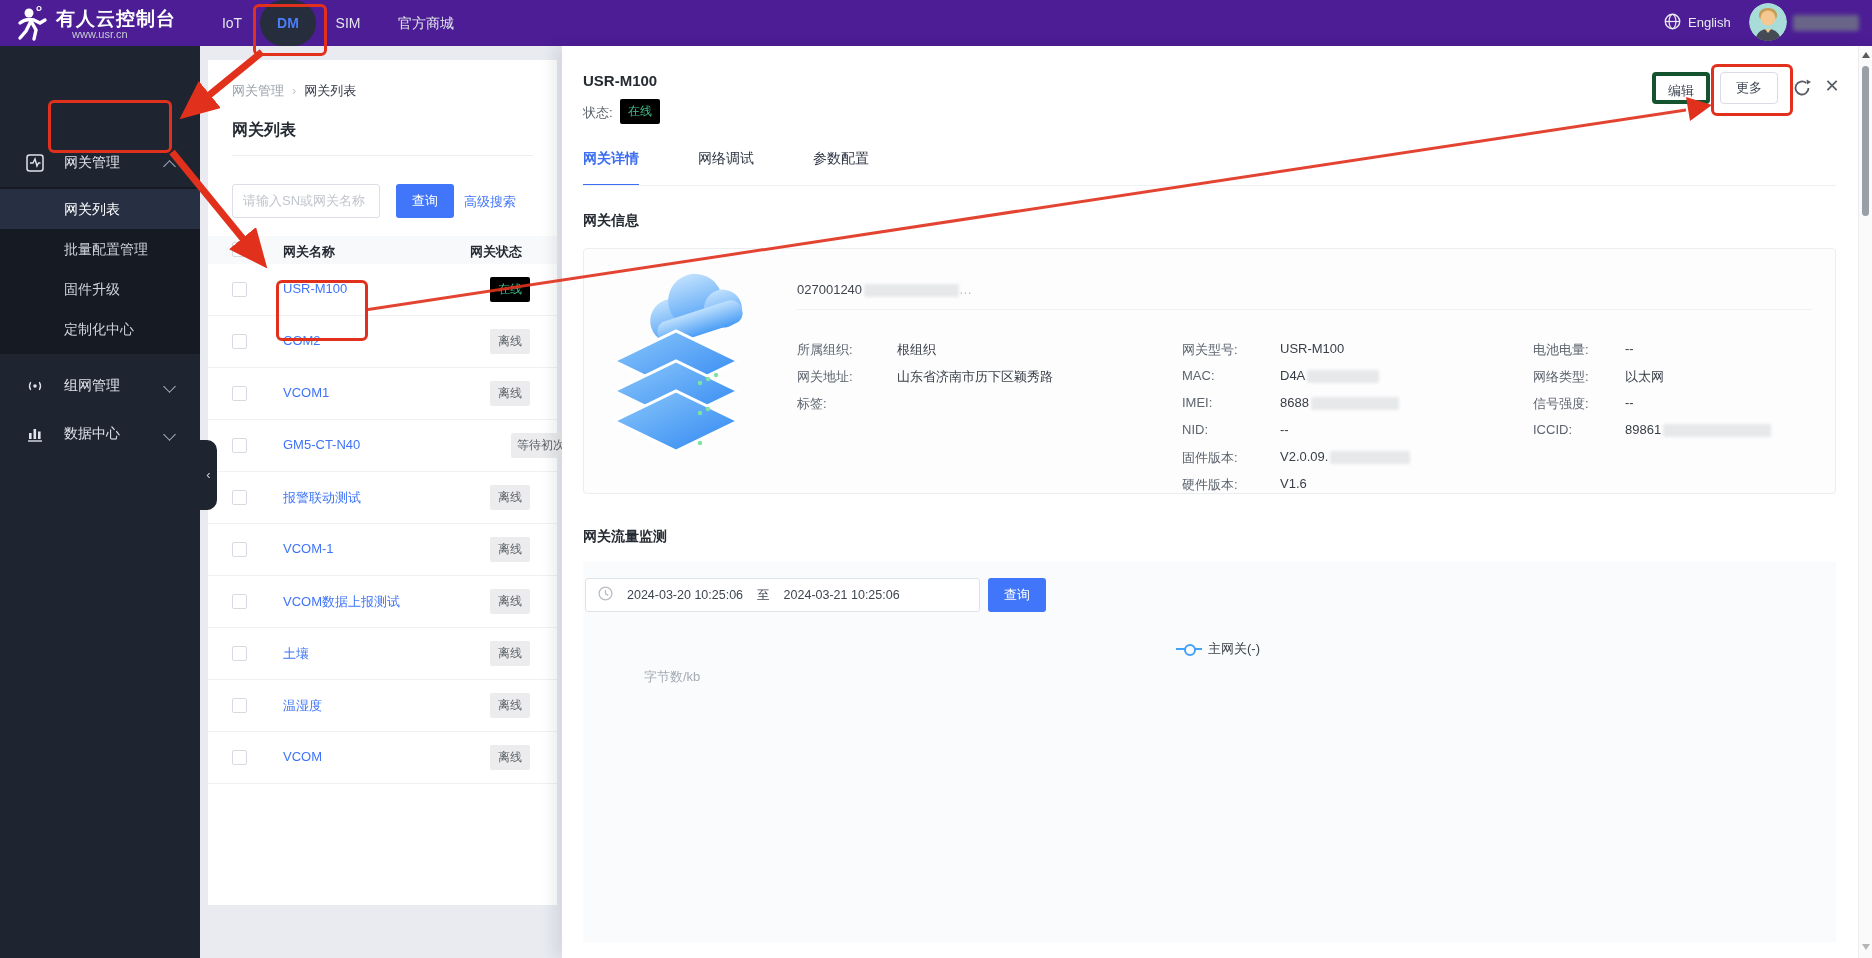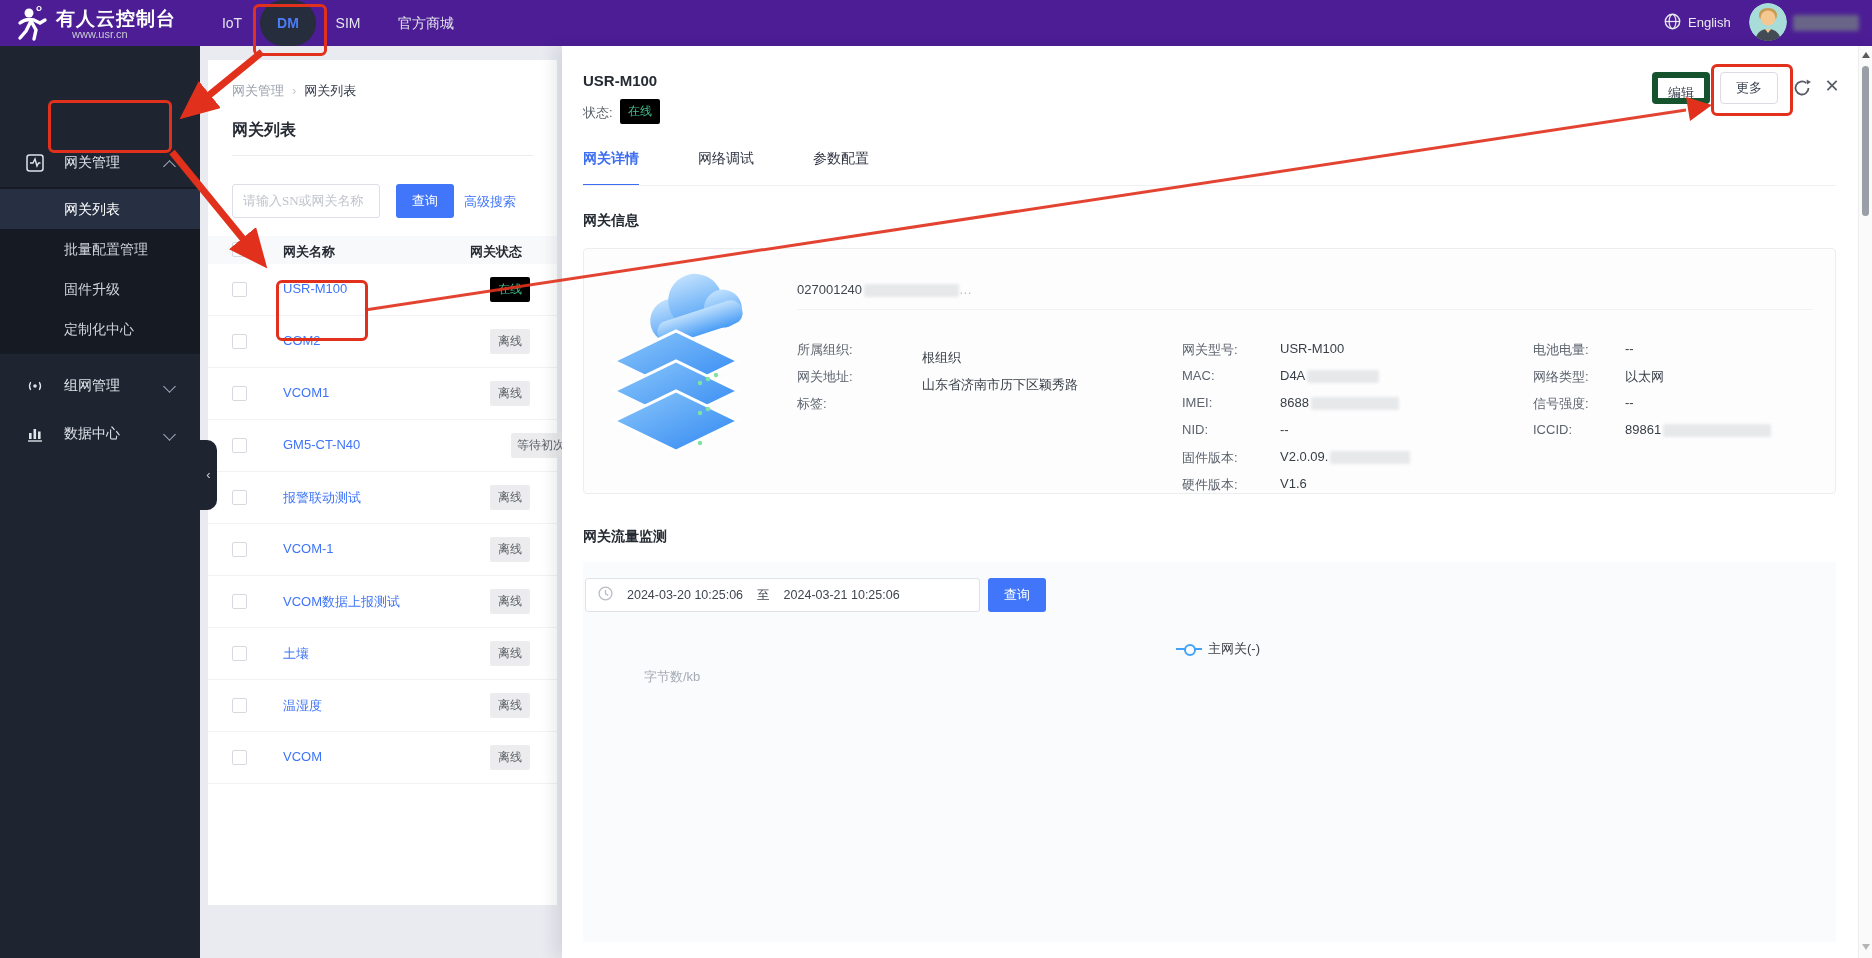--- a/index.html
+++ b/index.html
@@ -35,21 +35,21 @@
   .side-sub.active{background:#273043;color:#ffffff;}
   #collapse-handle{left:200px;top:440px;width:17px;height:70px;background:#1e2430;border-radius:0 10px 10px 0;z-index:6;color:#c7ccd4;font-size:13px;line-height:70px;text-align:center;cursor:pointer;}
 
   
   #list-card{left:208px;top:60px;width:349px;height:845px;background:#ffffff;z-index:3;}
   #breadcrumb{left:24px;top:22px;font-size:13px;color:#9aa1ad;}
   #breadcrumb .sep{margin:0 8px;color:#c4c8cf;}
   #breadcrumb .cur{color:#343b48;}
   #list-title{left:24px;top:60px;font-size:16px;font-weight:bold;color:#262b33;}
   #list-divider{left:24px;top:95px;width:301px;height:1px;background:#eceef2;}
-  #search-input{left:24px;top:124px;width:148px;height:34px;border:1px solid #dcdfe6;border-radius:3px;box-sizing:border-box;line-height:32px;padding-left:10px;color:#c0c4cc;font-size:13px;background:#fff;font-family:Liberation Serif, serif;}
+  #search-input{left:24px;top:124px;width:148px;height:34px;border:1px solid #dcdfe6;border-radius:3px;box-sizing:border-box;line-height:32px;padding-left:10px;color:#c0c4cc;font-size:13px;background:#fff;}
   #query-btn{left:188px;top:124px;width:58px;height:34px;background:#4176fa;color:#ffffff;font-size:13px;text-align:center;line-height:34px;border-radius:3px;cursor:pointer;}
   #adv-search{left:256px;top:133px;font-size:13px;color:#4176fa;cursor:pointer;}
   #thead{left:0;top:176px;width:349px;height:28px;background:#f8f9fb;}
   .th-name{position:absolute;left:75px;top:7px;font-size:13px;font-weight:bold;color:#262b33;}
   .th-status{position:absolute;left:262px;top:7px;font-size:13px;font-weight:bold;color:#262b33;}
   .cbx{position:absolute;left:24px;width:15px;height:15px;border:1px solid #d6dae0;border-radius:2px;background:#fff;box-sizing:border-box;}
   #tbody{left:0;top:204px;width:349px;}
   .trow{position:relative;width:349px;height:51px;border-bottom:1px solid #f0f2f5;}
   .trow .cbx{top:18px;}
   .gw-link{position:absolute;left:75px;top:17px;font-size:13px;color:#3f74f8;cursor:pointer;}
@@ -57,38 +57,38 @@
   .badge{display:inline-block;font-size:12px;padding:4px 8px;border-radius:2px;white-space:nowrap;}
   .badge.online{background:#000000;color:#45c08d;}
   .badge.offline{background:#ececee;color:#5b6066;}
   .badge.waiting{background:#ececee;color:#5b6066;padding:4px 6px;margin-left:48px;}
 
   
   #drawer{left:562px;top:46px;width:1310px;height:912px;background:#ffffff;z-index:10;box-shadow:-8px 0 14px rgba(30,36,48,.10);}
   #dw-title{left:21px;top:26px;font-size:15px;font-weight:bold;color:#262b33;}
   #dw-status-label{left:21px;top:58px;font-size:13px;color:#5a6068;}
   #dw-status-badge{left:58px;top:53px;}
-  #btn-edit{left:1090px;top:26px;width:58px;height:32px;border:6px solid #14532d;border-radius:4px;background:#fff;color:#3c4452;font-size:13px;text-align:center;line-height:30px;box-sizing:border-box;cursor:pointer;}
+  #btn-edit{left:1090px;top:26px;width:58px;height:32px;border:4px solid #14532d;border-radius:4px;background:#fff;color:#3c4452;font-size:13px;text-align:center;line-height:30px;box-sizing:border-box;cursor:pointer;}
   #btn-more{left:1158px;top:26px;width:58px;height:32px;border:1px solid #d9dce3;border-radius:4px;background:#fff;color:#3c4452;font-size:13px;text-align:center;line-height:30px;box-sizing:border-box;cursor:pointer;}
   #btn-refresh{left:1230px;top:32px;width:20px;height:20px;cursor:pointer;}
   #btn-close{left:1260px;top:30px;width:20px;height:20px;color:#5a6068;font-size:18px;line-height:20px;text-align:center;cursor:pointer;}
   #tabs{left:21px;top:104px;height:36px;display:flex;}
   .tab{font-size:14px;color:#2e3442;margin-right:59px;cursor:pointer;padding-bottom:14px;}
   .tab.active{color:#3d6ef2;font-weight:bold;border-bottom:2px solid #3d6ef2;}
   #tab-hairline{left:21px;top:139px;width:1253px;height:1px;background:#eef0f4;}
   #info-title{left:21px;top:166px;font-size:14px;font-weight:bold;color:#262b33;}
   #info-card{left:21px;top:202px;width:1253px;height:246px;border:1px solid #ebedf1;border-radius:4px;background:#fdfdfe;box-sizing:border-box;}
   #cloud-icon{left:24px;top:16px;width:150px;height:208px;}
   #sn-row{left:213px;top:33px;font-size:13px;color:#40454e;}
   #sn-divider{left:213px;top:60px;width:1016px;height:1px;background:#f0f2f5;}
   .f-label{position:absolute;font-size:13px;color:#5d646e;}
   .f-value{position:absolute;font-size:13px;color:#383e47;}
   .blur-patch{display:inline-block;vertical-align:middle;height:13px;background:#e7e8ea;border-radius:2px;filter:blur(1.5px);margin-left:2px;}
   .fr0{top:92px;} .fr1{top:119px;} .fr2{top:146px;} .fr3{top:173px;} .fr4{top:200px;} .fr5{top:227px;}
-  .colL-l{left:213px;} .colL-v{left:338px;margin-top:8px;}
+  .colL-l{left:213px;} .colL-v{left:313px;}
   .colM-l{left:598px;} .colM-v{left:696px;}
   .colR-l{left:949px;} .colR-v{left:1041px;}
   #traffic-title{left:21px;top:482px;font-size:14px;font-weight:bold;color:#262b33;}
   #traffic-panel{left:21px;top:516px;width:1253px;height:380px;background:#fafbfd;}
   #date-range{left:2px;top:16px;width:395px;height:34px;background:#ffffff;border:1px solid #dfe3e8;border-radius:3px;box-sizing:border-box;display:flex;align-items:center;font-size:12.5px;color:#3f4650;}
   #date-range .clock{margin:0 14px 0 12px;}
   #date-range .sep{margin:0 14px;color:#3f4650;}
   #traffic-query{left:405px;top:16px;width:58px;height:34px;background:#4176fa;color:#fff;font-size:13px;text-align:center;line-height:34px;border-radius:3px;cursor:pointer;}
   #legend{left:593px;top:78px;display:flex;align-items:center;font-size:13px;color:#3c4248;}
   #legend-mark{width:26px;height:10px;position:relative;margin-right:6px;}

